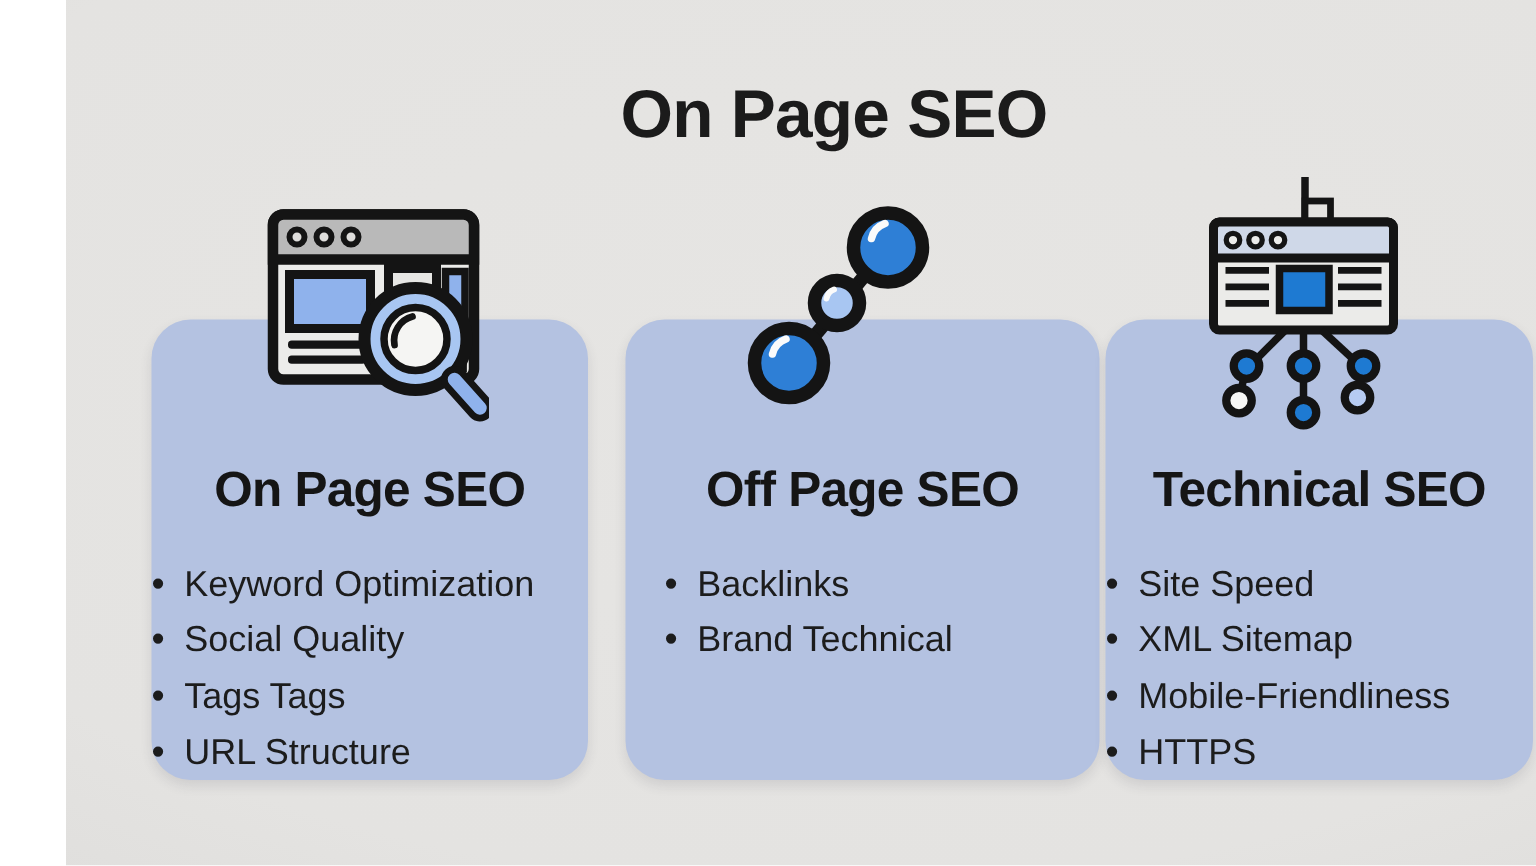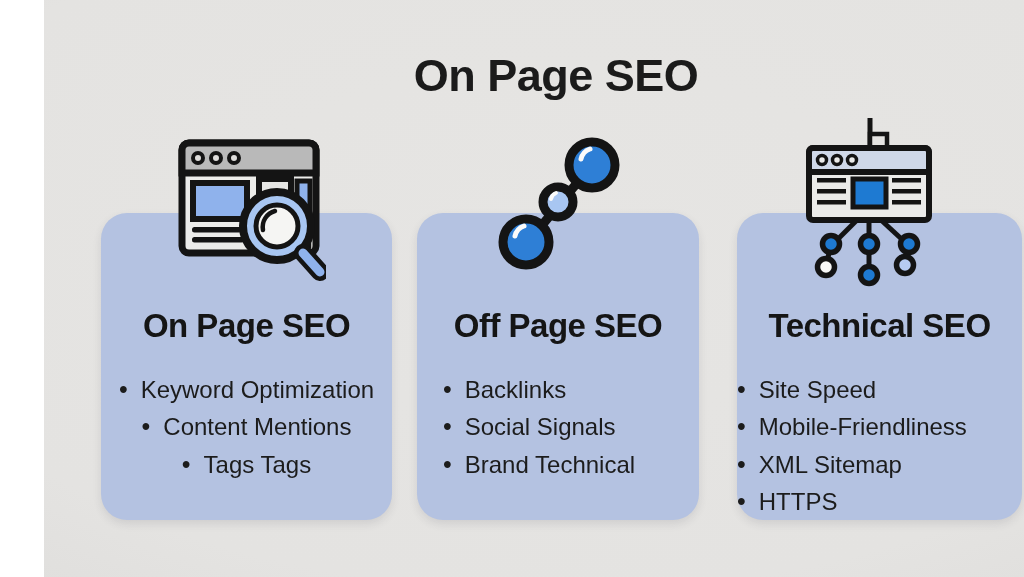--- a/index.html
+++ b/index.html
@@ -28,21 +28,21 @@
   }
   .card {
     position: absolute;
     top: 213px;
     height: 307px;
     background: #b4c2e1;
     border-radius: 26px;
     box-shadow: 0 4px 8px rgba(60,60,70,0.12);
   }
   .card-1 { left: 57px;  width: 291px; }
-  .card-2 { left: 373px; width: 282px; }
+  .card-2 { left: 373px; width: 316px; }
   .card-3 { left: 693px; width: 285px; }
   .card-title {
     position: absolute;
     top: 94px;
     left: 0;
     width: 100%;
     margin: 0;
     text-align: center;
     font-size: 33px;
     font-weight: bold;
@@ -59,59 +59,59 @@
     list-style: none;
     font-size: 24px;
     line-height: 36.4px;
     color: #1c1c1c;
   }
   .items li::before {
     content: "\2022";
     margin-right: 13px;
     font-size: 25px;
   }
-  .items-center { text-align: center; }
+  .items-center { }
   .card-2 .items { padding-left: 26px; }
   .card-3 .items { }
   .icon { position: absolute; }
   .icon-browser-search { left: 130px; top: 133px; }
   .icon-link-nodes     { left: 450px; top: 132px; }
   .icon-sitemap        { left: 740px; top: 112px; }
 </style>
 </head>
 <body>
 
 <div class="stage">
 
   <h1 class="main-title">On Page SEO</h1>
 
   <section class="card card-1">
     <h2 class="card-title">On Page SEO</h2>
     <ul class="items items-center">
       <li>Keyword Optimization</li>
-      <li>Content Mentions</li>
+      <li>Social Quality</li>
       <li>Tags Tags</li>
+      <li>URL Structure</li>
     </ul>
   </section>
 
   <section class="card card-2">
     <h2 class="card-title">Off Page SEO</h2>
     <ul class="items">
       <li>Backlinks</li>
-      <li>Social Signals</li>
       <li>Brand Technical</li>
     </ul>
   </section>
 
   <section class="card card-3">
     <h2 class="card-title">Technical SEO</h2>
     <ul class="items">
       <li>Site Speed</li>
+      <li>XML Sitemap</li>
       <li>Mobile-Friendliness</li>
-      <li>XML Sitemap</li>
       <li>HTTPS</li>
     </ul>
   </section>
 
   <svg class="icon icon-browser-search" width="152" height="152" viewBox="0 0 152 152">
 
     <rect x="8" y="10" width="134" height="110" rx="7" fill="#ececea" stroke="#141414" stroke-width="7"></rect>
 
     <path d="M8 17 a7 7 0 0 1 7 -7 h120 a7 7 0 0 1 7 7 v23 H8 Z" fill="#b9b9b9" stroke="#141414" stroke-width="7"></path>
     <circle cx="24" cy="25" r="5" fill="#dedddb" stroke="#141414" stroke-width="4"></circle>

